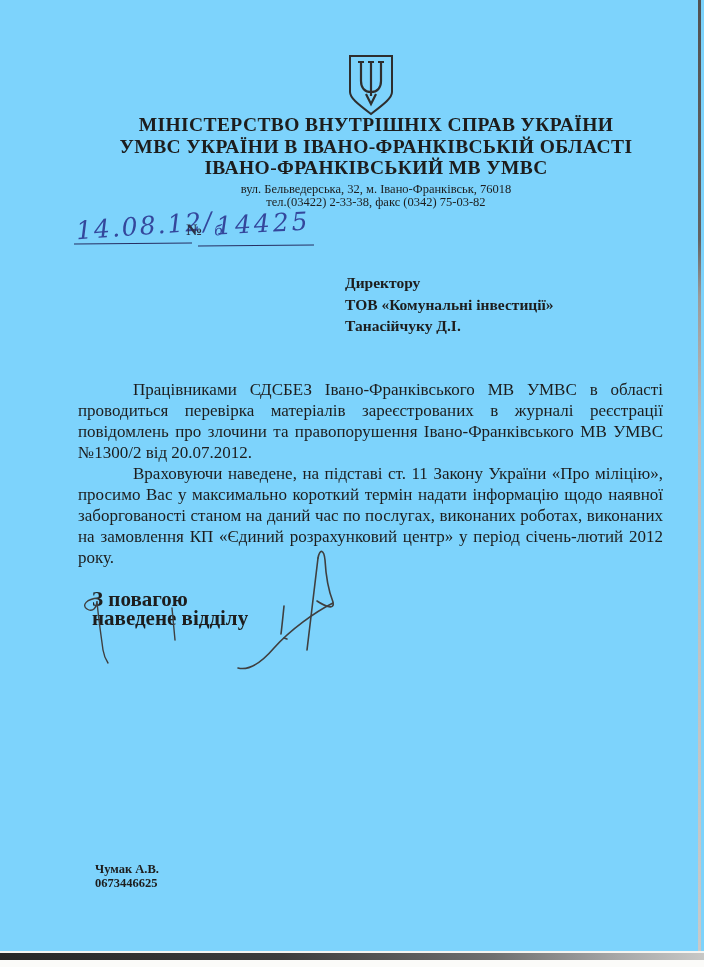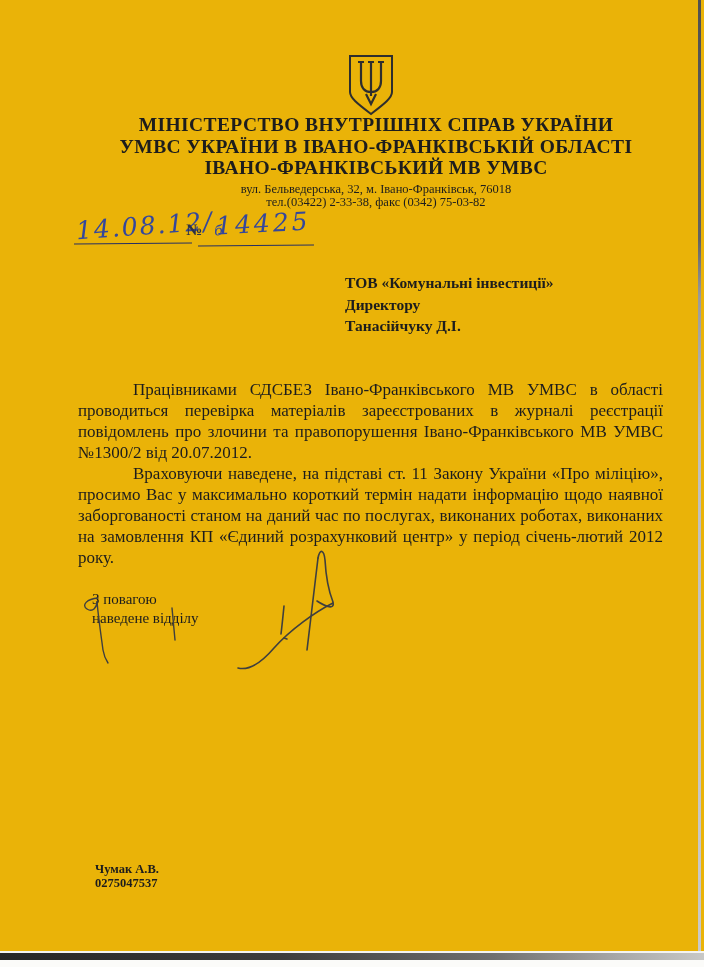--- a/index.html
+++ b/index.html
@@ -3,21 +3,21 @@
 <meta charset="utf-8">
 <style>
   html, body {
     margin: 0; padding: 0;
     background: #ffffff;
     font-family: "Liberation Serif", serif;
   }
   .page {
     position: relative;
     width: 704px; height: 967px;
-    background: #eab308;
+    background: #7dd3fc;
     overflow: hidden;
     color: var(--text-dark, #1d1d1d);
   }
 
   
   .emblem {
     position: absolute; left: 346px; top: 54px;
     width: 50px; height: 62px;
   }
   .letterhead {
@@ -79,21 +79,21 @@
   .body-text {
     position: absolute; left: 78px; top: 379px; width: 585px;
     font-size: 17px; line-height: 21px;
     text-align: justify;
   }
   .body-text p { margin: 0; text-indent: 55px; }
 
   
   .closing {
     position: absolute; left: 92px; top: 590px;
-    font-weight: normal; font-size: 15px; line-height: 19px;
+    font-weight: bold; font-size: 21px; line-height: 19px;
   }
   .sig-name {
     position: absolute; left: 445px; top: 607px; width: 215px;
     text-align: right;
     font-weight: bold; font-size: 15.5px;
   }
   .ink-svg { position: absolute; }
   .sig-ink  { left: 230px; top: 540px; width: 120px; height: 140px; }
   .pen-mark { left: 75px;  top: 585px; width: 120px; height: 95px; }
 
@@ -144,22 +144,22 @@
     <div class="lh-addr">тел.(03422) 2-33-38, факс (0342) 75-03-82</div>
   </div>
 
   <div class="hw hw-date"><span>14.08.12/</span><sub>б</sub></div>
   <div class="no-sign">№</div>
   <div class="hw hw-number">14425</div>
   <div class="ref-underline u1"></div>
   <div class="ref-underline u2"></div>
 
   <div class="recipient">
+    <div>Директору</div>
     <div>ТОВ «Комунальні інвестиції»</div>
-    <div>Директору</div>
     <div>Танасійчуку Д.І.</div>
   </div>
 
   <div class="body-text">
     <p>Працівниками СДСБЕЗ Івано-Франківського МВ УМВС в області проводиться перевірка матеріалів зареєстрованих в журналі реєстрації повідомлень про злочини та правопорушення Івано-Франківського МВ УМВС №1300/2 від 20.07.2012.</p>
     <p>Враховуючи наведене, на підставі ст. 11 Закону України «Про міліцію», просимо Вас у максимально короткий термін надати інформацію щодо наявної заборгованості станом на даний час по послугах, виконаних роботах, виконаних на замовлення КП «Єдиний розрахунковий центр» у період січень-лютий 2012 року.</p>
   </div>
 
   <div class="closing">
     <div>З повагою</div>
@@ -174,20 +174,20 @@
     <path d="M88 18 C90 8 94 10 95 20 C96 38 99 52 103 62 C105 70 96 67 87 61"></path>
   </svg>
 
   <svg class="ink-svg pen-mark" viewBox="0 0 120 95" fill="none" stroke="#3f3f3f" stroke-width="1.4" stroke-linecap="round">
     <path d="M23 13 C12 14 6 20 12 24 C18 28 22 22 22 16 C23 30 26 50 28 65 C29 71 31 75 33 78"></path>
     <path d="M97 23 C98 34 99 45 100 55"></path>
   </svg>
 
   <div class="executor">
     <div>Чумак А.В.</div>
-    <div>0275047537</div>
+    <div>0673446625</div>
   </div>
 
   <div class="scan-edge-right"></div>
   <div class="scan-edge-bottom"></div>
   <div class="scan-below-bottom"></div>
 
 </div>
 
 </body></html>

